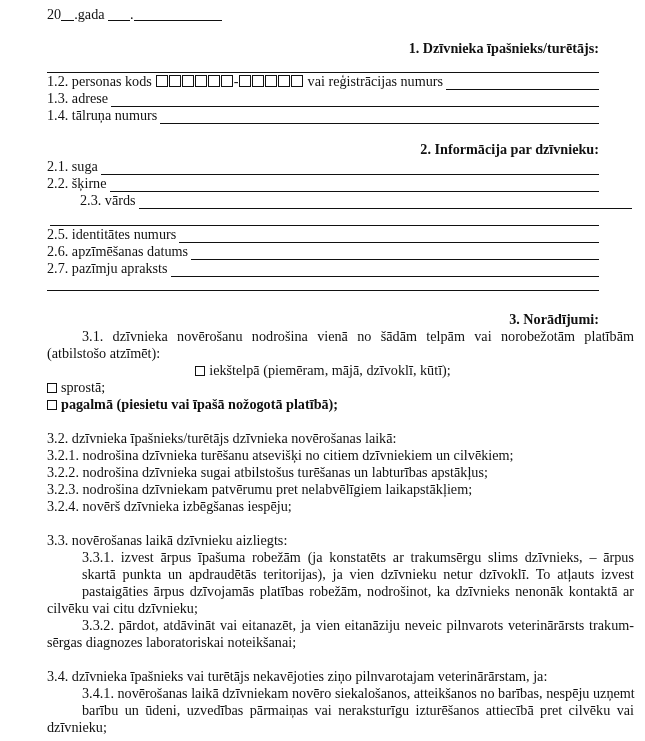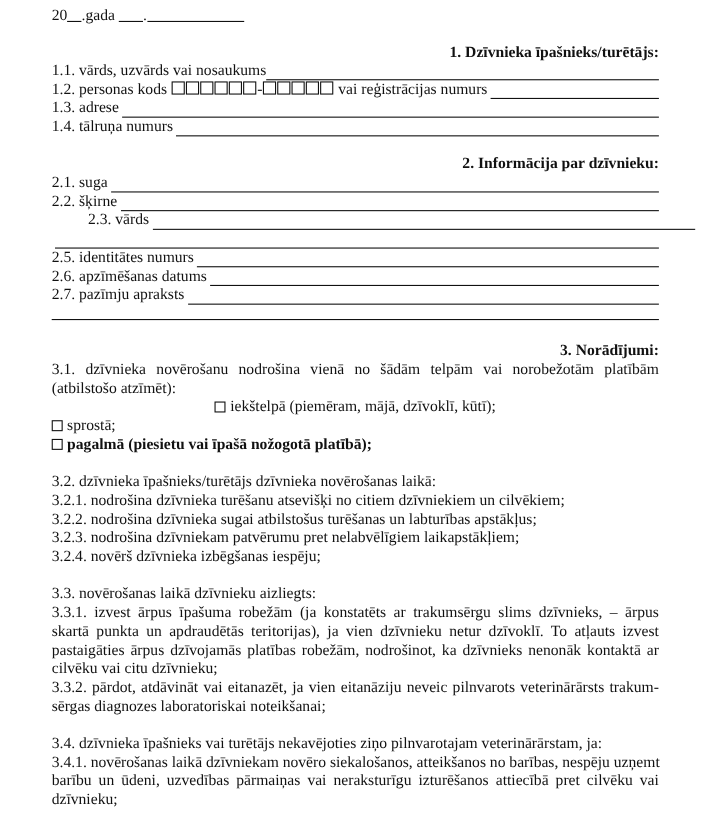--- a/index.html
+++ b/index.html
@@ -10,38 +10,37 @@
   }
   .page { position: absolute; left: 47px; top: 0; width: 552px; }
   .line { position: absolute; left: 0; width: 552px; height: 17px; line-height: 17px; white-space: nowrap; }
   .bold { font-weight: bold; text-align: right; }
   .field { display: flex; align-items: flex-end; }
   .field .lbl { flex: 0 0 auto; }
   .field .blank { flex: 1 1 auto; border-bottom: 1.6px solid #111; height: 13px; margin-left: 3px; }
   .field .blank.tight { margin-left: 0; }
   .sq { display: inline-block; width: 12px; height: 12px; border: 1px solid #111; margin-right: 1px; vertical-align: -1px; box-sizing: border-box; }
   .box { display: inline-block; width: 10px; height: 10px; border: 1px solid #111; vertical-align: -1px; margin-right: 4px; box-sizing: border-box; }
-  .just { text-align: justify; text-align-last: justify; }
+  .just { text-align: justify; text-align-last: justify; margin-left: 35px; }
   .dateblank { display: inline-block; border-bottom: 1px solid #111; height: 12px; vertical-align: -2px; }
   .hr { position: absolute; left: 0; width: 552px; border-bottom: 1.6px solid #111; }
 </style>
 </head>
 <body>
 
 <div class="page">
 
   <div class="line" style="top:6px;">
     <span>20</span><span class="dateblank" style="width:13px;"></span><span>.gada</span>
     <span class="dateblank" style="width:22px;"></span><span>.</span><span class="dateblank" style="width:88px;"></span>
   </div>
 
   <div class="line bold" style="top:40px;">1. Dzīvnieka īpašnieks/turētājs:</div>
 
   <div class="line field" style="top:56px;">
-    <span class="lbl">1.1. vārds, uzvārds vai nosaukums</span>
     <span class="blank tight"></span>
   </div>
 
   <div class="line field" style="top:73px;">
     <span class="lbl">1.2. personas kods</span>
     <span class="lbl" style="margin-left:4px;">
       <span class="sq"></span><span class="sq"></span><span class="sq"></span><span class="sq"></span><span class="sq"></span><span class="sq"></span>-<span class="sq"></span><span class="sq"></span><span class="sq"></span><span class="sq"></span><span class="sq"></span>
     </span>
     <span class="lbl" style="margin-left:4px;">vai reģistrācijas numurs</span>
     <span class="blank"></span>

